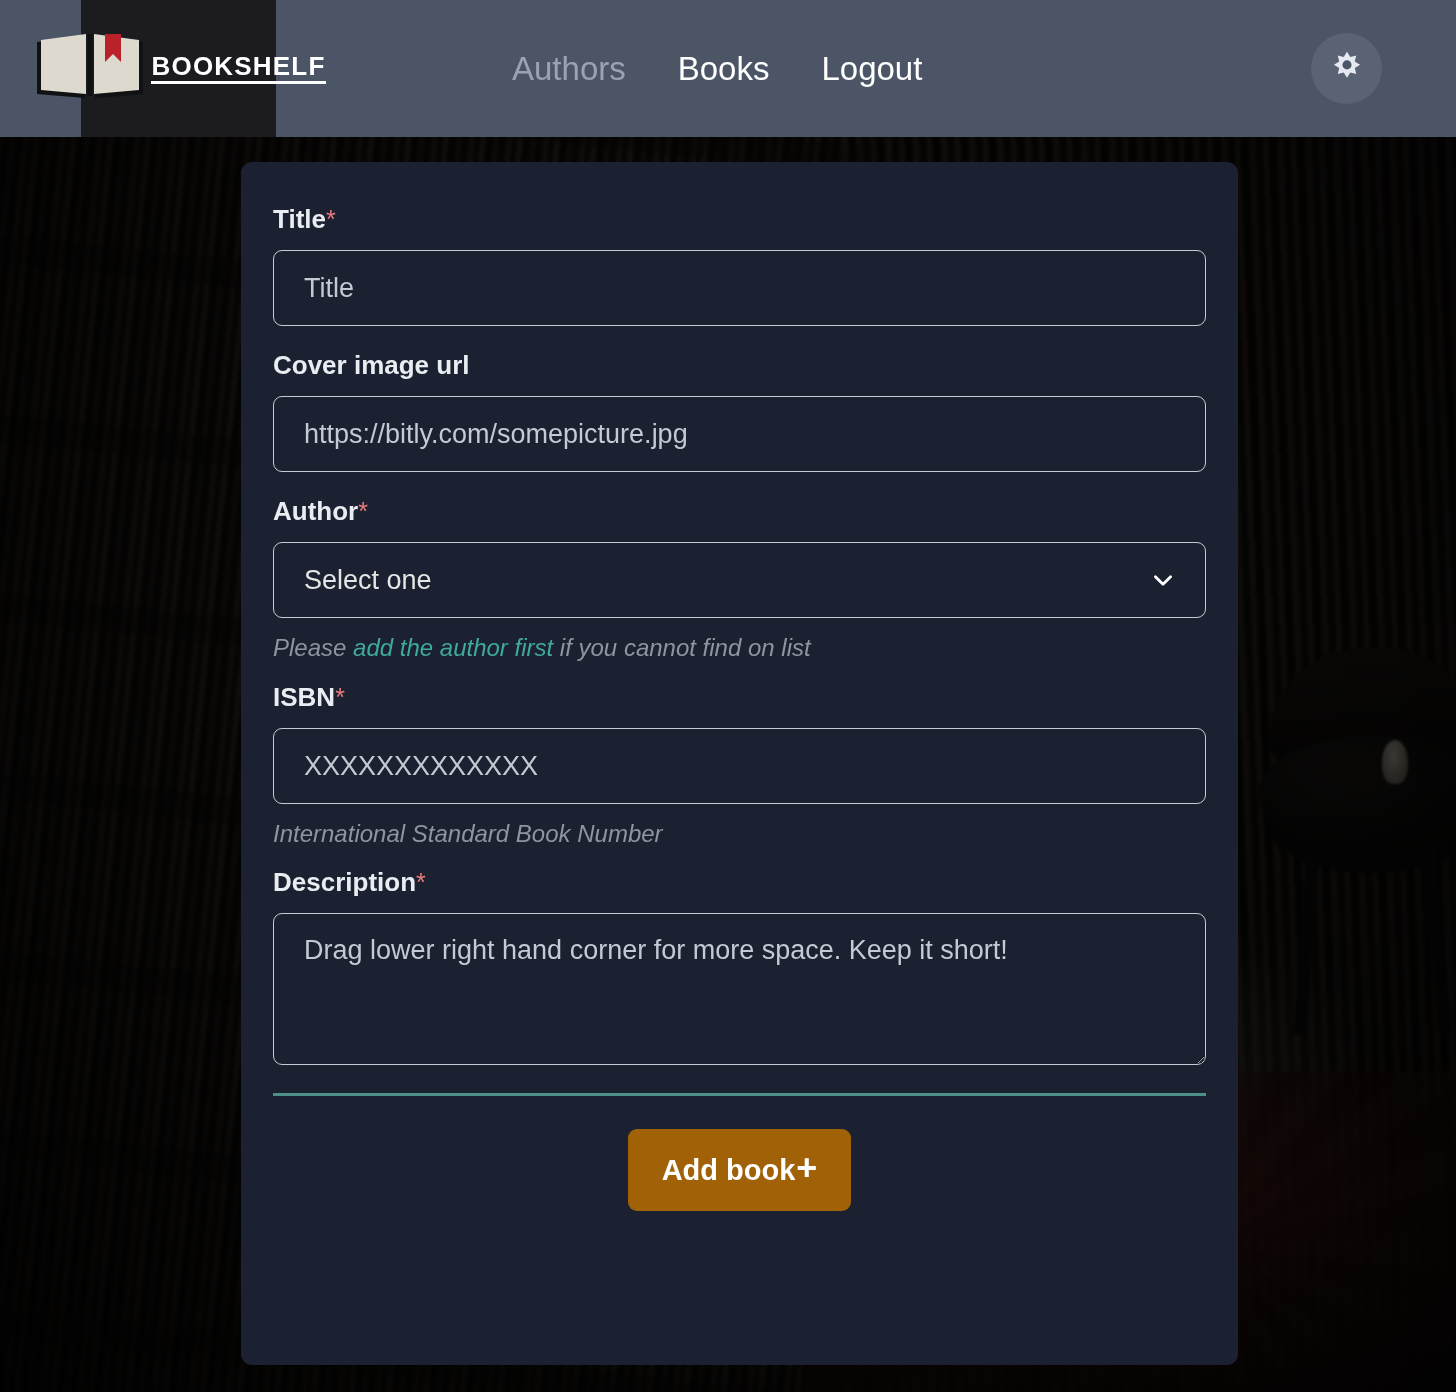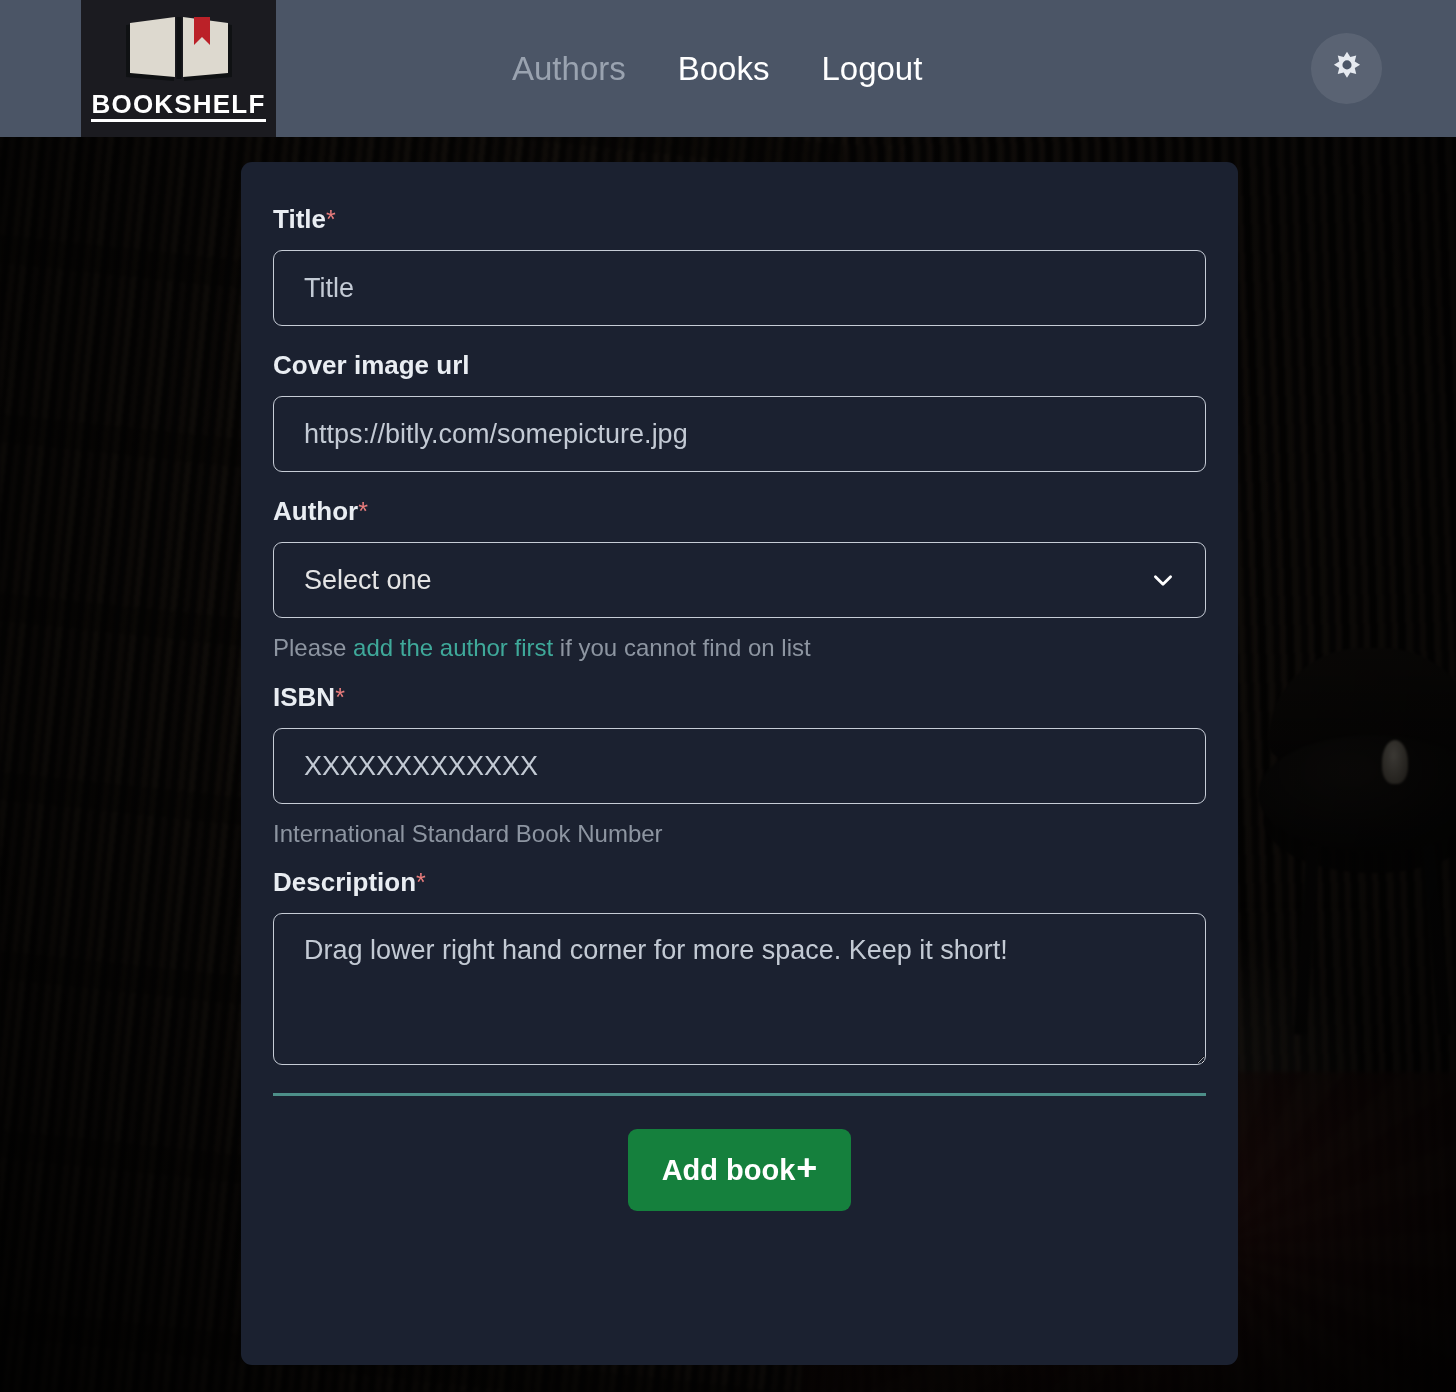--- a/index.html
+++ b/index.html
@@ -127,21 +127,21 @@
     display: flex;
     align-items: center;
   }
   #logo-box {
     position: absolute;
     left: 81px; top: 0;
     width: 195px;
     height: 137px;
     background: #1b1b20;
     display: flex;
-    flex-direction: column;
+    flex-direction: row;
     align-items: center;
     justify-content: center;
     gap: 2px;
   }
   #logo-box .book-mark {
     width: 118px;
     height: 74px;
     position: relative;
   }
   #logo-box .book-mark svg { display: block; }
@@ -252,20 +252,21 @@
     transform: translateY(-50%);
     pointer-events: none;
     display: flex;
   }
 
   .helper {
     font-size: 24px;
     color: #8d95a1;
     margin-top: 16px;
     line-height: 1.15;
+    font-style: italic;
   }
   .helper a {
     color: #3fa99a;
     text-decoration: none;
     cursor: pointer;
   }
 
   .text-area {
     height: 152px;
     padding: 20px 30px;
@@ -284,21 +285,21 @@
     background: #4d8f89;
     border: none;
   }
 
   #submit-row {
     display: flex;
     justify-content: center;
     margin-top: 33px;
   }
   #add-book-button {
-    background: #15803d;
+    background: #a16207;
     border: none;
     border-radius: 9px;
     color: #ffffff;
     font-size: 29px;
     font-weight: 700;
     font-family: "Liberation Sans", sans-serif;
     padding: 0 34px;
     height: 82px;
     display: inline-flex;
     align-items: center;

